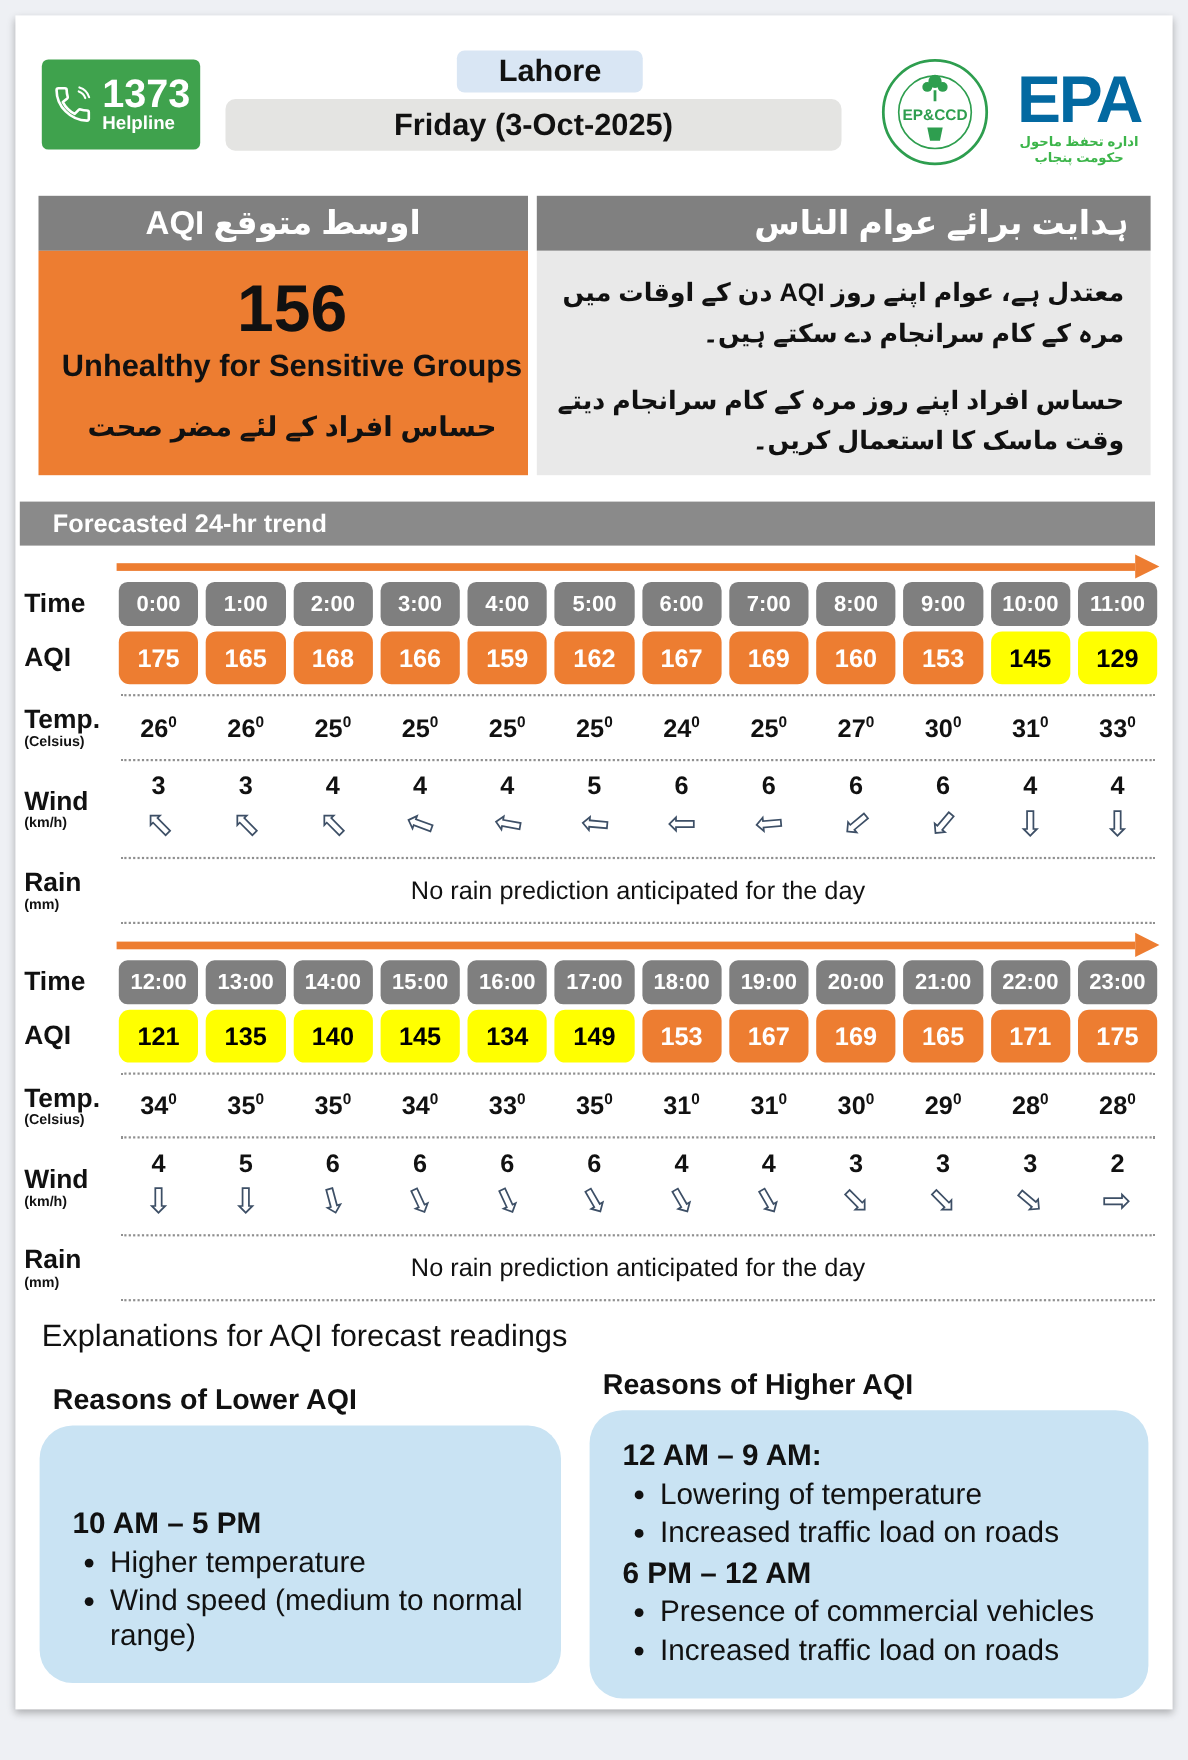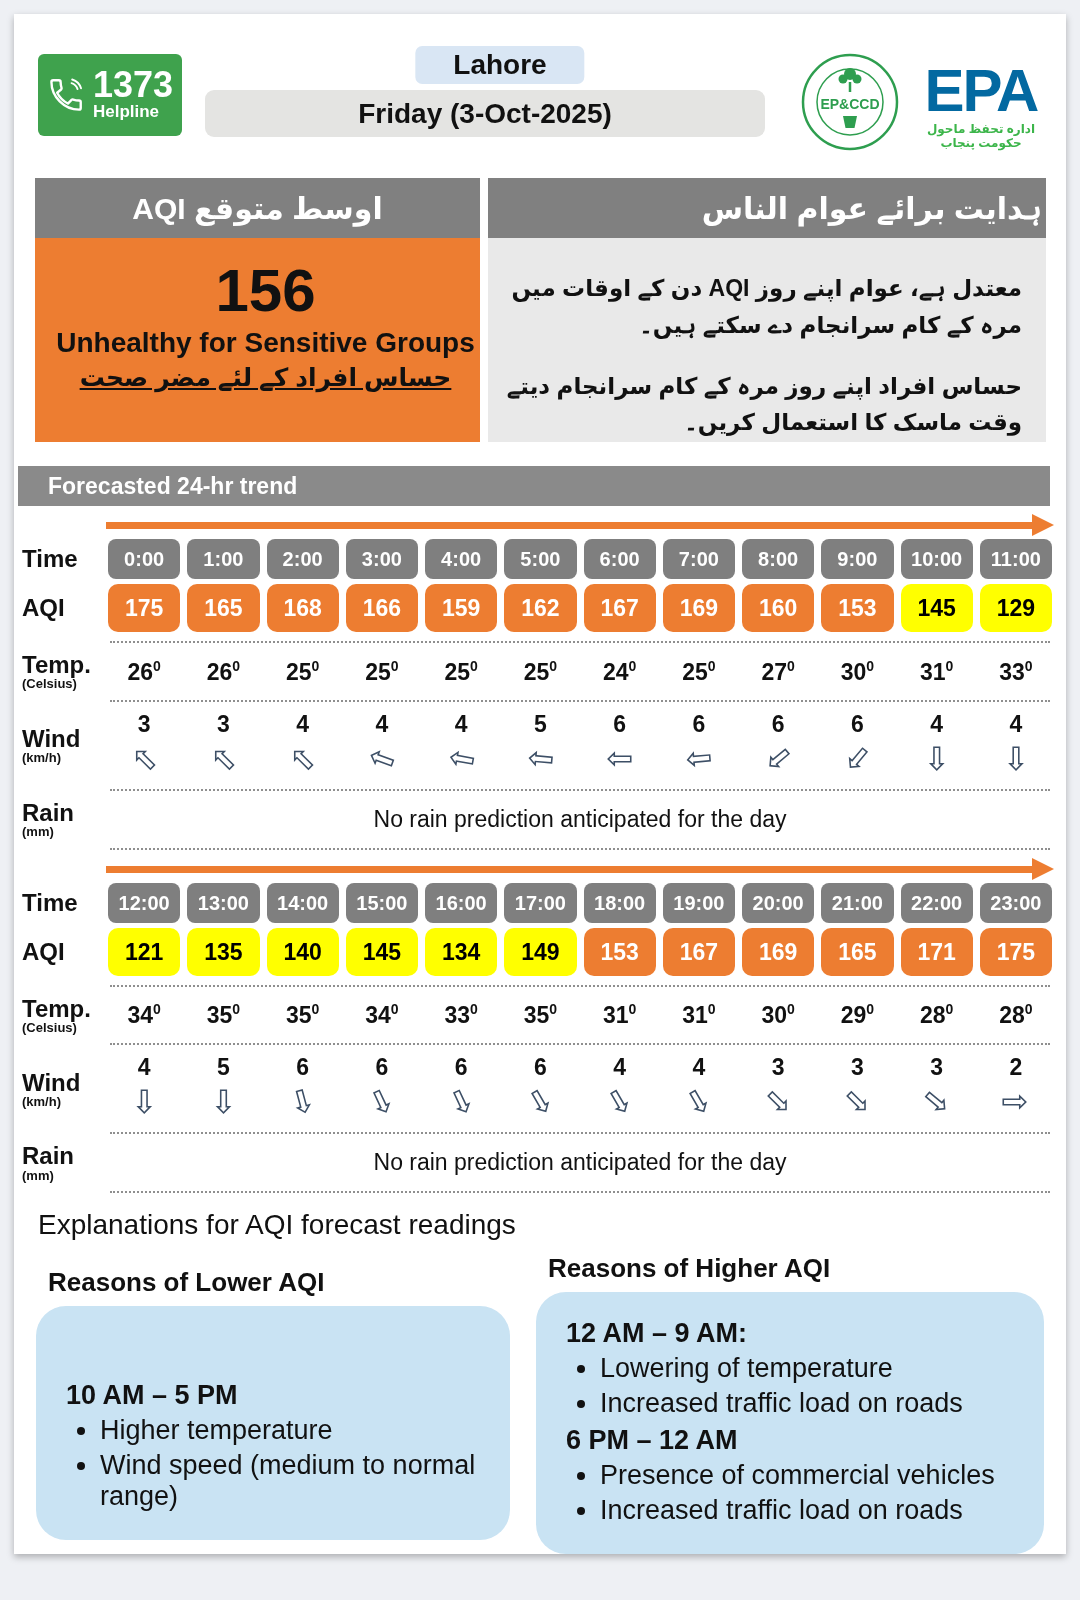--- a/index.html
+++ b/index.html
@@ -44,31 +44,31 @@
   .epccd { position:absolute; left:786px; top:38px; width:100px; height:100px; }
   .epa   { position:absolute; left:894px; top:48px; width:146px; text-align:center; }
   .epa-word { font-size:60px; font-weight:bold; color:#0369a1; letter-spacing:-2px; line-height:58px; }
   .epa-cap  { font-size:12px; font-weight:bold; color:#3cb54a; direction:rtl; margin-top:2px; }
 
   
   .sumrow { display:flex; gap:8px; margin:14px 20px 0 21px; }
   .sum-left  { width:445px; flex-shrink:0; }
   .sum-right { flex:1; }
   .sum-hd {
-    background:#808080; color:#fff; height:60px;
+    background:#808080; color:#fff; height:50px;
     display:flex; align-items:center; justify-content:center;
     font-size:30px; font-weight:bold; direction:rtl;
   }
-  .sum-hd.right { justify-content:flex-start; padding-right:4px; }
+  .sum-hd.right { justify-content:flex-start; padding-right:20px; }
   .aqi-body { background:#ed7d31; height:204px; text-align:center;padding-left:16px; }
   .aqi-val  { font-size:60px; font-weight:bold; padding-top:18px; }
   .aqi-cat  { font-size:28px; font-weight:bold; margin-top:2px; }
-  .aqi-cat-ur { font-size:25px; font-weight:bold; margin-top:4px; direction:rtl;text-decoration:underline; }
+  .aqi-cat-ur { font-size:25px; font-weight:bold; margin-top:24px; direction:rtl; }
   .guid-body {
-    background:#e9e9e9; height:204px; padding:32px 24px 0 18px;
+    background:#e9e9e9; height:204px; padding:20px 24px 0 18px;
     direction:rtl; text-align:right;
     font-size:23px; font-weight:bold; line-height:1.6;
   }
   .guid-body .p2 { margin-top:24px; }
 
   
   .banner {
     margin:24px 16px 0 4px; height:40px; background:#8a8a8a;
     color:#fff; font-size:23px; font-weight:bold;
     display:flex; align-items:center; padding-left:30px;

